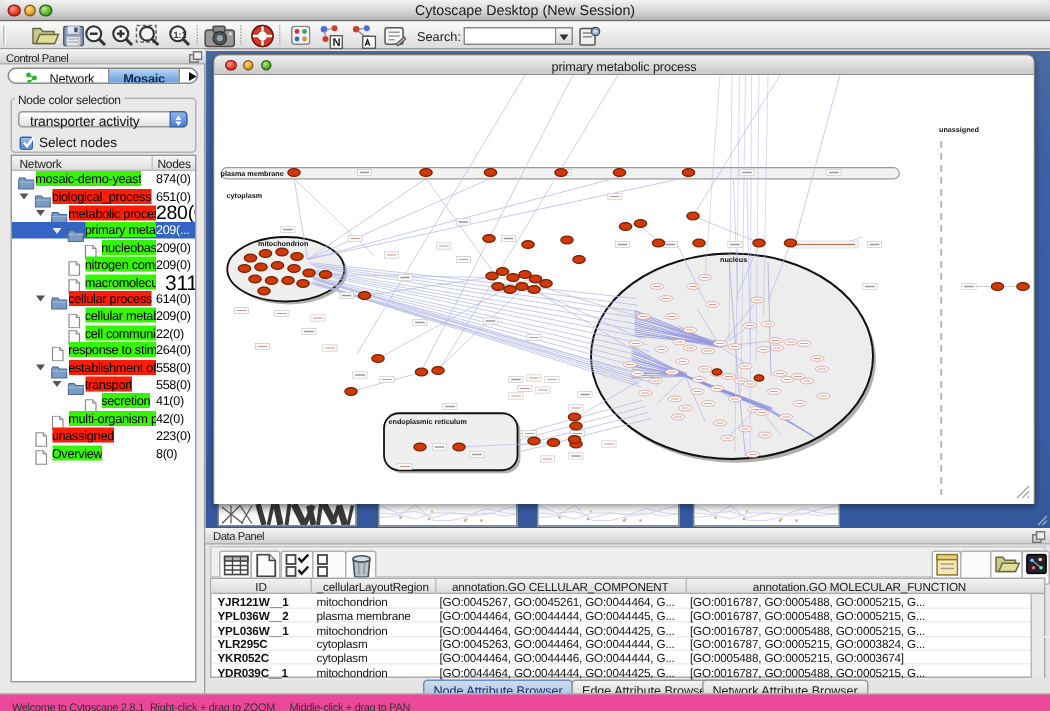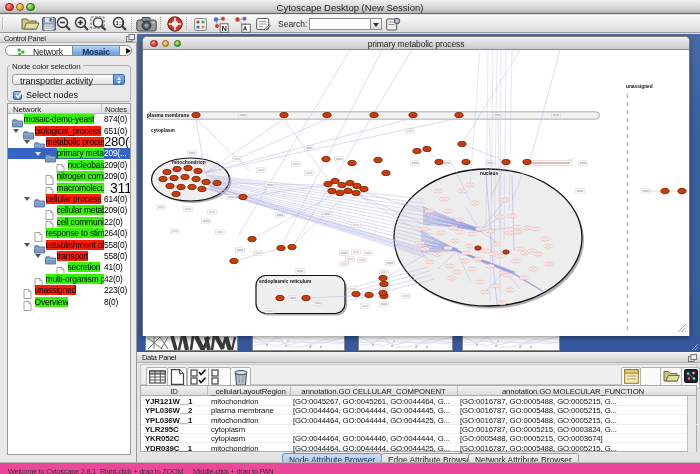--- a/index.html
+++ b/index.html
@@ -901,20 +901,21 @@
         </div>
         <div class="abs" style="left:0;top:29.3px;width:592px;height:9.4px;border-bottom:1px solid #eee;white-space:nowrap;">
           <div class="abs" style="left:4px;top:0.4px;font-weight:bold;color:#111;">YPL036W__1</div>
           <div class="abs" style="left:70px;top:0.4px;color:#111;">mitochondrion</div>
           <div class="abs" style="left:152px;top:0.4px;color:#111;">[GO:0044464, GO:0044444, GO:0044425, G...</div>
           <div class="abs" style="left:319px;top:0.4px;color:#111;">[GO:0016787, GO:0005488, GO:0005215, G...</div>
         </div>
         <div class="abs" style="left:0;top:38.7px;width:546px;height:9.4px;border-bottom:1px solid #eee;white-space:nowrap;">
           <div class="abs" style="left:4px;top:0.4px;font-weight:bold;color:#111;">YLR295C</div>
           <div class="abs" style="left:70px;top:0.4px;color:#111;">cytoplasm</div>
+          <div class="abs" style="left:152px;top:0.4px;color:#111;">[GO:0045263, GO:0044464, GO:0044444, G...</div>
           <div class="abs" style="left:319px;top:0.4px;color:#111;">[GO:0016787, GO:0005215, GO:0003824, G...</div>
         </div>
         <div class="abs" style="left:0;top:48.1px;width:546px;height:9.4px;border-bottom:1px solid #eee;white-space:nowrap;padding-left:45px;">
           <div class="abs" style="left:4px;top:0.4px;font-weight:bold;color:#111;">YKR052C</div>
           <div class="abs" style="left:70px;top:0.4px;color:#111;">cytoplasm</div>
           <div class="abs" style="left:152px;top:0.4px;color:#111;">[GO:0044464, GO:0044446, GO:0044444, G...</div>
           <div class="abs" style="left:319px;top:0.4px;color:#111;">[GO:0005488, GO:0005215, GO:0003674]</div>
         </div>
         <div class="abs" style="left:0;top:57.5px;width:546px;height:9.4px;border-bottom:1px solid #eee;white-space:nowrap;">
           <div class="abs" style="left:4px;top:0.4px;font-weight:bold;color:#111;">YDR039C__1</div>

